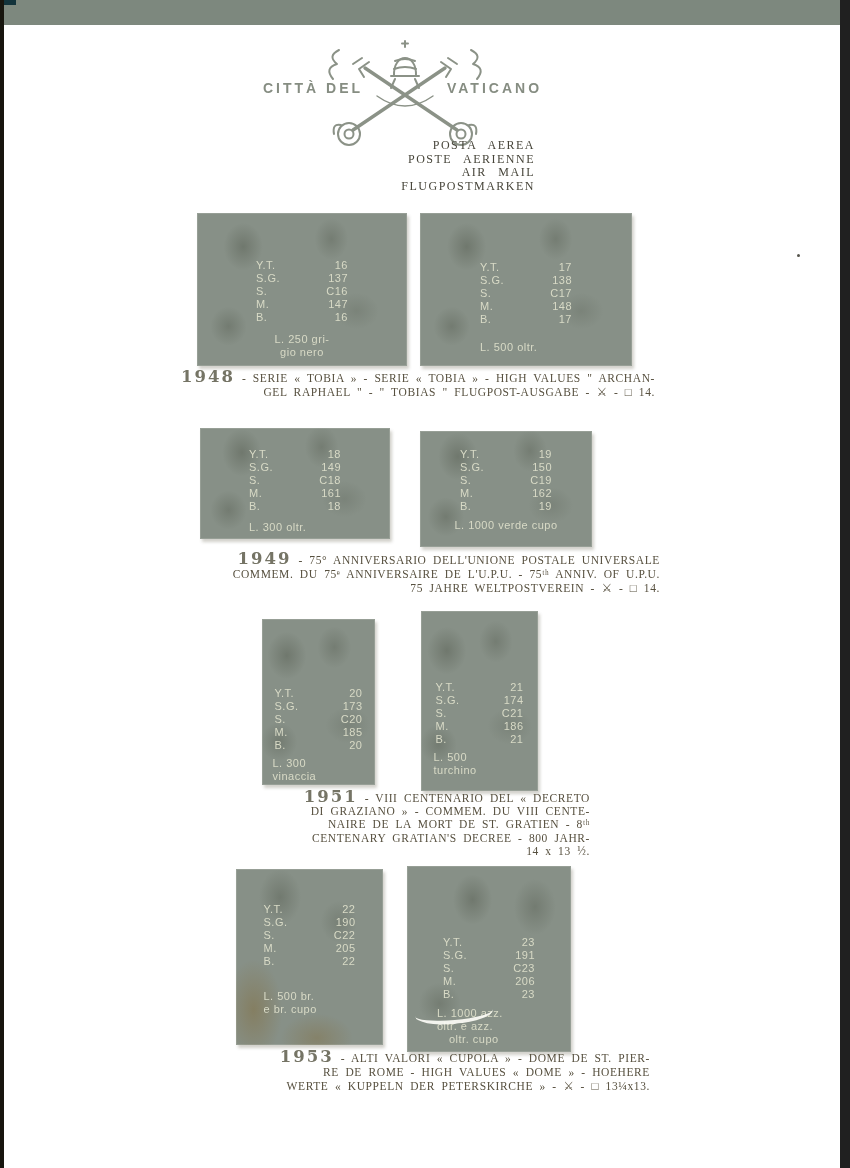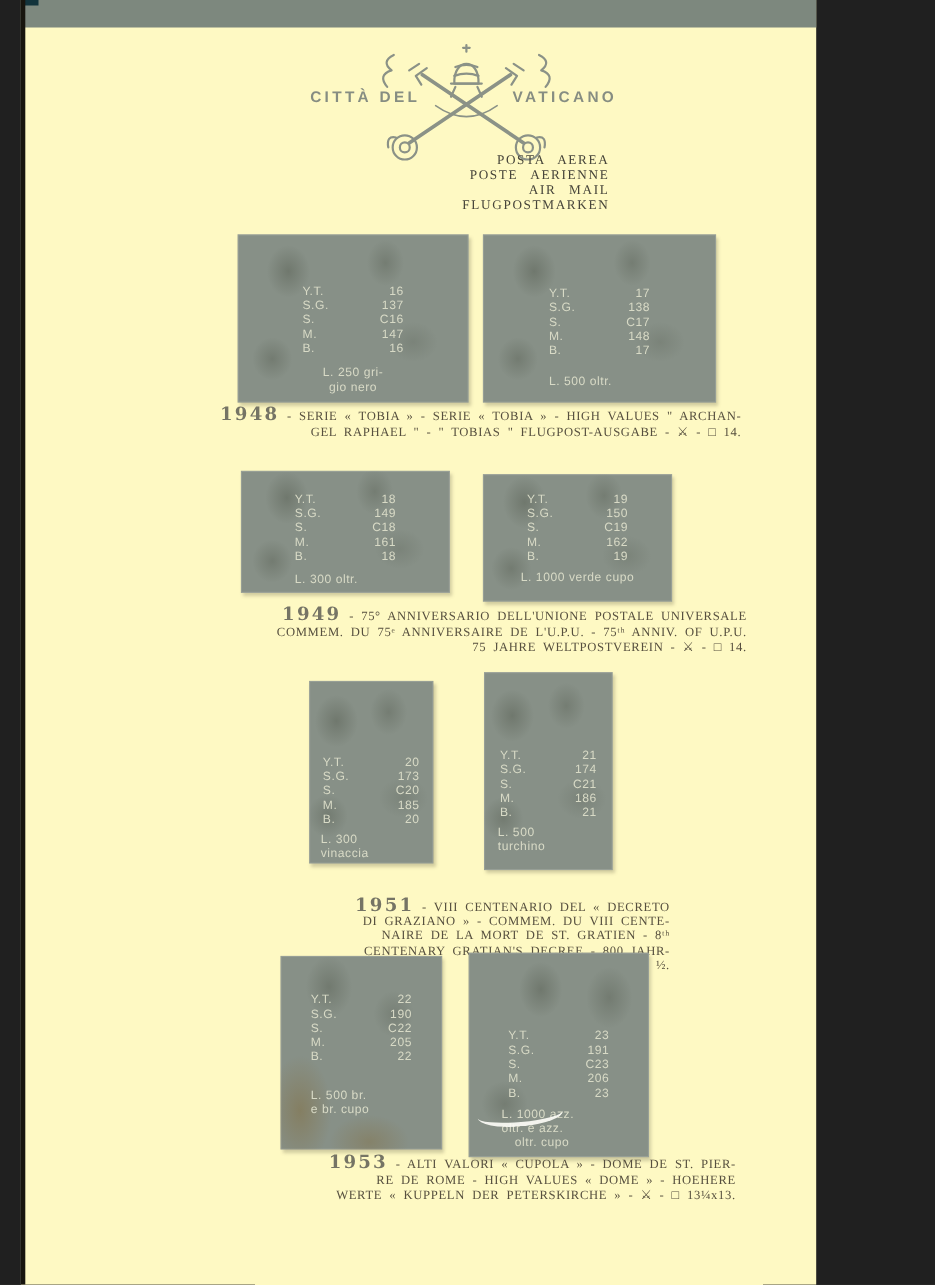--- a/index.html
+++ b/index.html
@@ -1,17 +1,17 @@
 <!DOCTYPE html>
 <html><head>
 <meta charset="utf-8">
 <style>
   html,body{margin:0;padding:0;background:#202020;}
-  #page{position:relative;width:723px;height:1168px;background:#fef9c3;overflow:hidden;
-        font-family:"Liberation Sans",sans-serif;margin-left:19px;}
+  #page{position:relative;width:840px;height:1168px;background:#ffffff;overflow:hidden;
+        font-family:"Liberation Sans",sans-serif;}
   .top-band{position:absolute;left:0;top:0;width:850px;height:25px;background:#7d887e;}
   .corner-dark{position:absolute;left:0;top:0;width:16px;height:5px;background:#12333b;}
   .binding-edge{position:absolute;left:0;top:0;width:4px;height:1168px;background:#17150e;}
   .speck{position:absolute;left:797px;top:254px;width:3px;height:3px;border-radius:50%;background:#55544c;}
 
   .header-title{position:absolute;top:80px;font-weight:bold;font-size:14px;
         letter-spacing:3px;color:#868d82;white-space:nowrap;}
   #title-left{left:263px;}
   #title-right{left:447px;}
   .emblem{position:absolute;left:315px;top:38px;}
@@ -67,21 +67,21 @@
 
   .scratch{position:absolute;left:8px;bottom:28px;width:78px;height:18px;border-radius:50%;
         border-bottom:4px solid rgba(252,252,246,.92);transform:rotate(-5deg);}
 
   .caption{position:absolute;text-align:right;font-family:"Liberation Serif","DejaVu Sans",serif;
         font-size:11.5px;line-height:14px;letter-spacing:.6px;word-spacing:3px;color:#57503f;}
   .year{font-family:"DejaVu Serif",serif;font-weight:bold;font-size:16.5px;
         letter-spacing:2px;color:#757465;margin-right:7px;}
   .cap-1948{left:165px;top:370px;width:490px;}
   .cap-1949{left:160px;top:552px;width:500px;}
-  .cap-1951{left:235px;top:816px;width:355px;line-height:13.2px;}
+  .cap-1951{left:235px;top:790px;width:355px;line-height:13.2px;}
   .cap-1953{left:205px;top:1050px;width:445px;}
 </style>
 </head>
 <body>
 
 <div id="page">
   <div class="top-band"></div>
   <div class="corner-dark"></div>
   <div class="binding-edge"></div>
   <div class="speck"></div>

